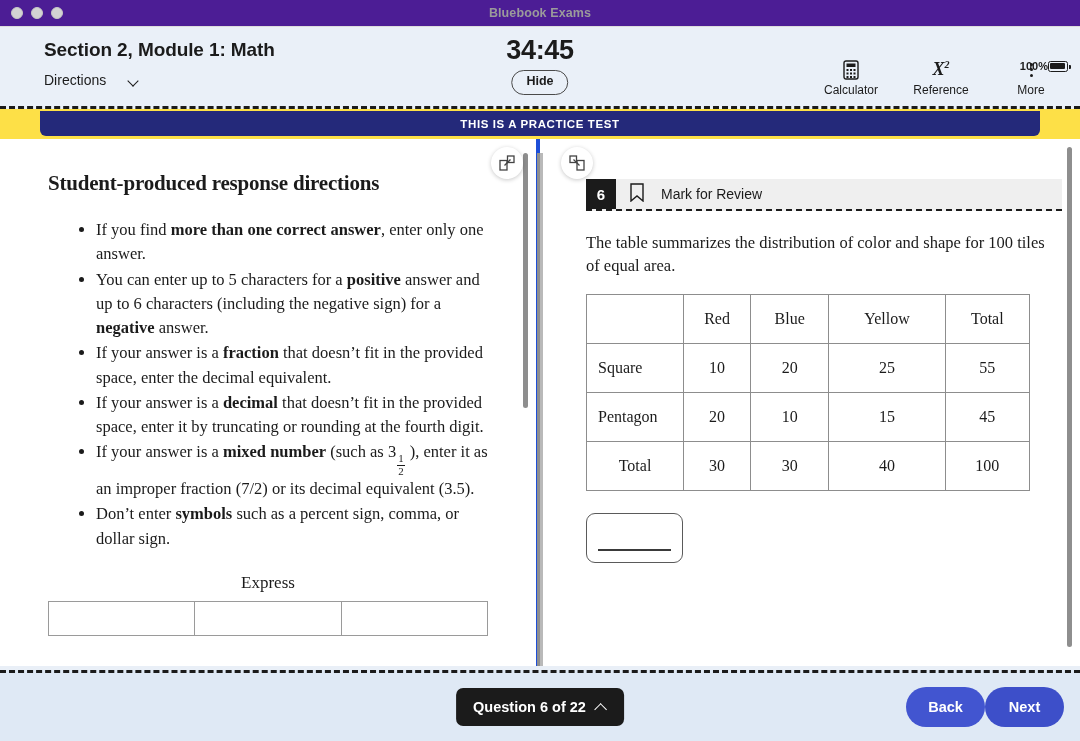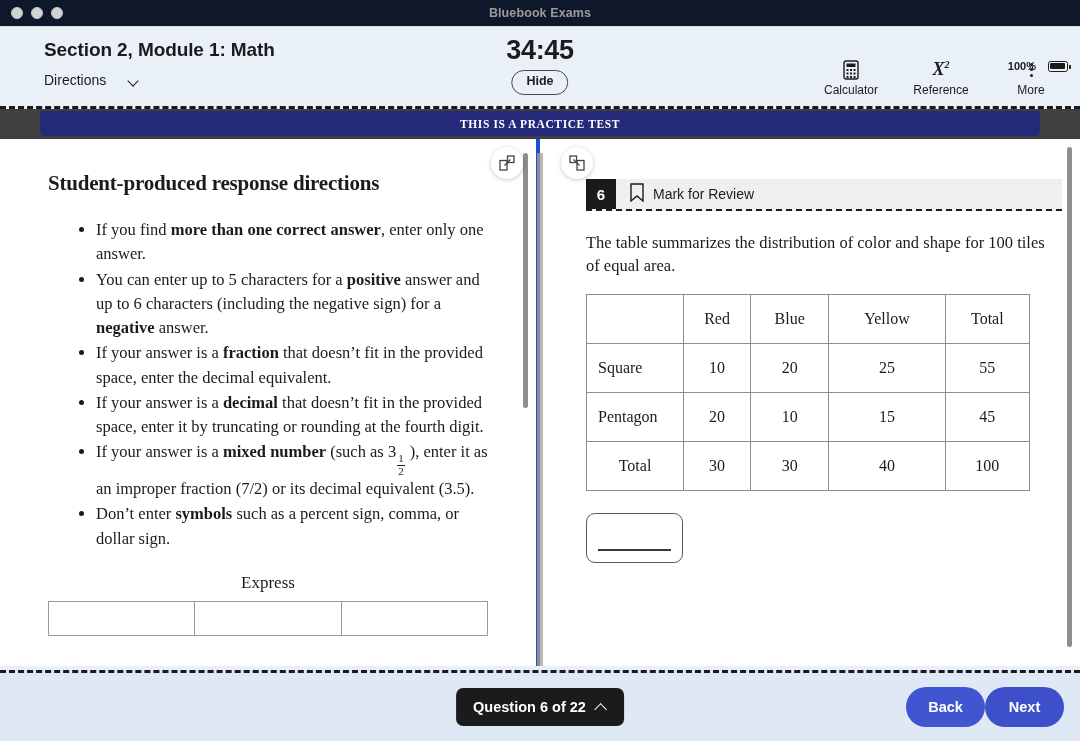--- a/index.html
+++ b/index.html
@@ -17,21 +17,21 @@
     width: 1080px;
     height: 741px;
     background: #e9eff7;
     overflow: hidden;
   }
 
   
   .titlebar {
     position: relative;
     height: 27px;
-    background: #0f172a;
+    background: #4c1d95;
     border-bottom: 1px solid #dcdcdc;
     display: flex;
     align-items: center;
   }
   .traffic {
     display: flex;
     gap: 8px;
     padding-left: 11px;
   }
   .dot {
@@ -162,21 +162,21 @@
     border-radius: 50%;
     display: block;
   }
 
   .battery {
     position: absolute;
     top: 33px;
     right: 12px;
     display: flex;
     align-items: center;
-    gap: 12px;
+    gap: 0;
     font-size: 11px;
     font-weight: bold;
     color: #1b1b1b;
   }
   .batt-icon {
     width: 20px; height: 11px;
     border: 1.3px solid #1b1b1b;
     border-radius: 2.5px;
     position: relative;
   }
@@ -192,24 +192,23 @@
     position: absolute;
     left: 1.3px; top: 1.3px; bottom: 1.3px;
     width: 14.5px;
     background: #1b1b1b;
     border-radius: 1px;
     display: block;
   }
 
   
   .banner-wrap {
-    background: #404040;
+    background: #fde047;
     padding: 2px 40px 0;
     height: 30px;
-    font-family: Liberation Serif, serif;
   }
   .banner {
     height: 25px;
     background: #24297a;
     border-radius: 0 0 6px 6px;
     color: #ffffff;
     font-size: 11.5px;
     font-weight: bold;
     letter-spacing: 0.6px;
     display: flex;
@@ -350,21 +349,21 @@
     font-family: "Liberation Sans", sans-serif;
     font-size: 15px;
     font-weight: bold;
     display: flex;
     align-items: center;
     justify-content: center;
   }
   .mark-wrap {
     display: flex;
     align-items: center;
-    gap: 9px;
+    gap: 17px;
     padding-left: 14px;
     cursor: pointer;
   }
   .mark-lbl {
     font-family: "Liberation Sans", sans-serif;
     font-size: 14px;
     color: #1b1b1b;
   }
 
   .q-text {

